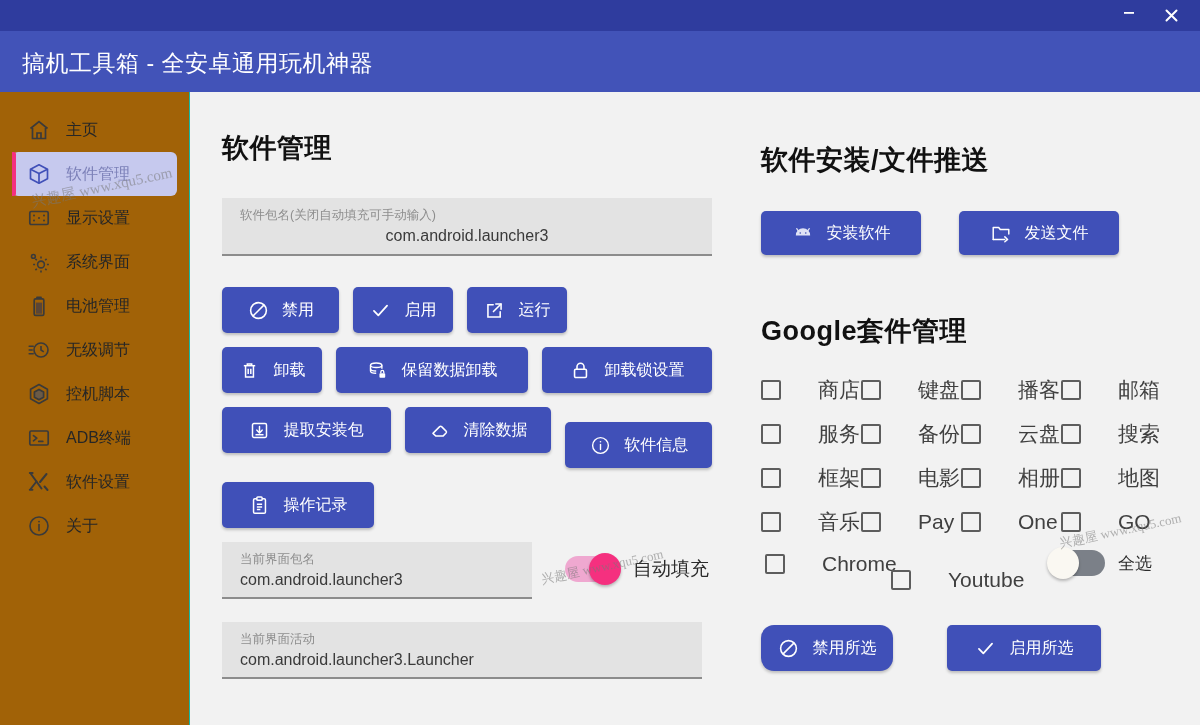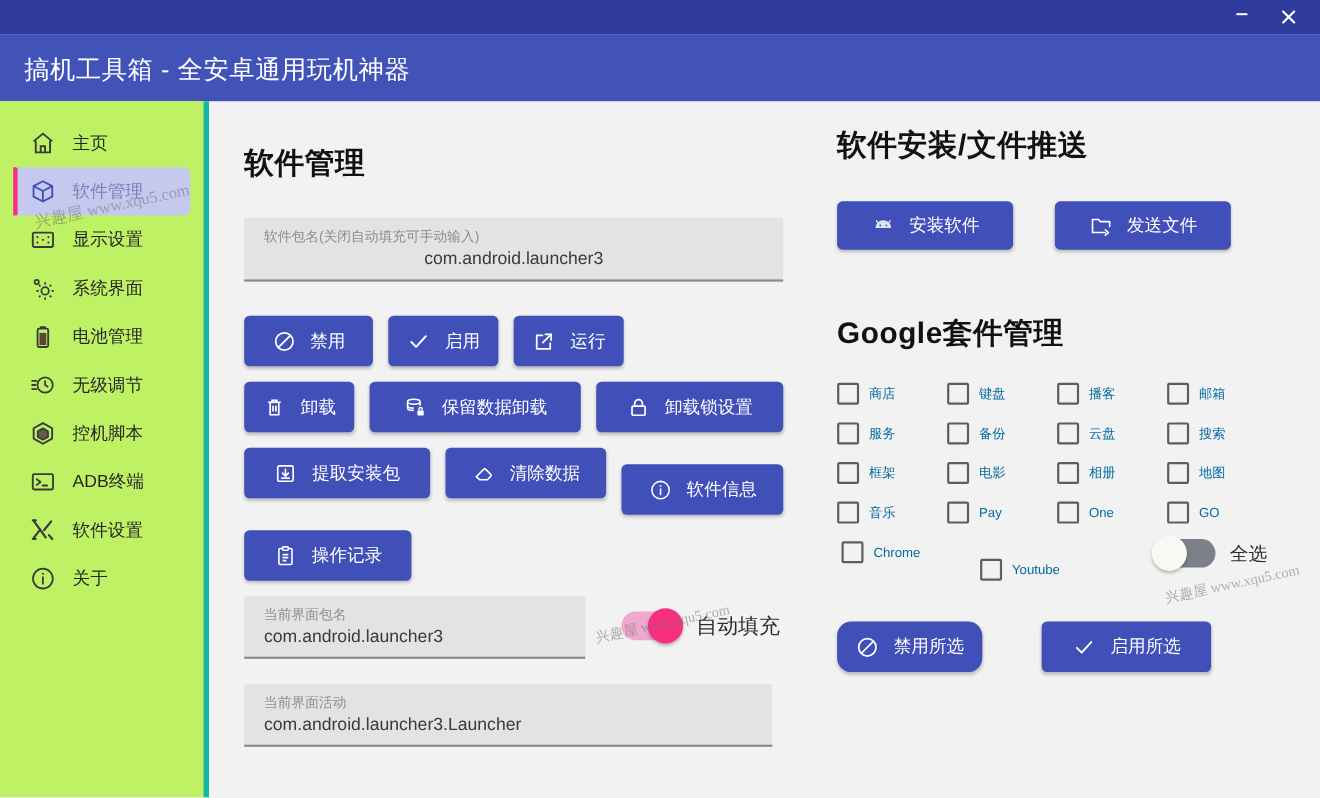--- a/index.html
+++ b/index.html
@@ -35,21 +35,21 @@
   }
   .app-title {
     position: absolute; left: 22px; top: 48px;
     font-size: 23px; color: #ffffff; letter-spacing: .5px;
     white-space: nowrap;
   }
 
   
   .sidebar {
     position: absolute; left: 0; top: 92px; width: 190px; height: 633px;
-    background: #bef264; border-right: 5px solid #14b8a6;
+    background: #a16207; border-right: 1px solid #14b8a6;
   }
   .side-item {
     position: relative; display: flex; align-items: center;
     height: 44px; margin: 0 12px; padding-left: 14px;
     border-radius: 6px; cursor: pointer;
   }
   .side-item .s-ico {
     width: 26px; height: 26px; flex: 0 0 26px;
     display: flex; align-items: center; justify-content: center;
     margin-right: 14px;
@@ -116,21 +116,21 @@
   .toggle-lbl { font-size: 19px; color: #2b2b2b; margin-left: 14px; white-space: nowrap; }
 
   
   .chk-grid { display: grid; grid-template-columns: repeat(4, 100px); row-gap: 16px; }
   .chk { display: flex; align-items: center; cursor: pointer; }
   .chk .box {
     width: 20px; height: 20px; flex: 0 0 20px;
     border: 2px solid #5d5d5d; border-radius: 2px; background: transparent;
     margin-right: 9px;
   }
-  .chk .cl { font-size: 12px; color: #0369a1; white-space: nowrap; }
+  .chk .cl { font-size: 21px; color: #404040; white-space: nowrap; margin-left: 28px; }
 
   
   .wm {
     position: absolute; color: rgba(120,120,120,.55);
     font-size: 15px; transform: rotate(-12deg); white-space: nowrap;
     pointer-events: none; font-family: "Liberation Serif", serif;
   }
   .wm2 { font-size: 13px; }
 </style>
 </head>
@@ -413,21 +413,21 @@
 
       <div class="field" style="margin-top:23px; width:480px; height:57px;">
         <div class="f-label">当前界面活动</div>
         <div class="f-value">com.android.launcher3.Launcher</div>
       </div>
 
     </div>
 
     <div class="col-right">
 
-      <div class="sec-title" style="margin-top:22px;">软件安装/文件推送</div>
+      <div class="sec-title" style="margin-top:50px;">软件安装/文件推送</div>
 
       <div class="btnrow" style="margin-top:33px; gap:38px;">
         <div class="btn" style="width:160px; height:44px;">
           <span class="b-ico">
             <svg width="22" height="22" viewBox="0 0 24 24">
               <path d="M4.2 14.6 a7.8 7.8 0 0 1 15.6 0 Z" fill="#dfe2f5"></path>
               <path d="M6.6 9.4 L5.2 7.2 M17.4 9.4 L18.8 7.2" stroke="#dfe2f5" stroke-width="1.3" stroke-linecap="round"></path>
               <circle cx="9" cy="12" r="0.9" fill="#4050b8"></circle>
               <circle cx="15" cy="12" r="0.9" fill="#4050b8"></circle>
             </svg>

